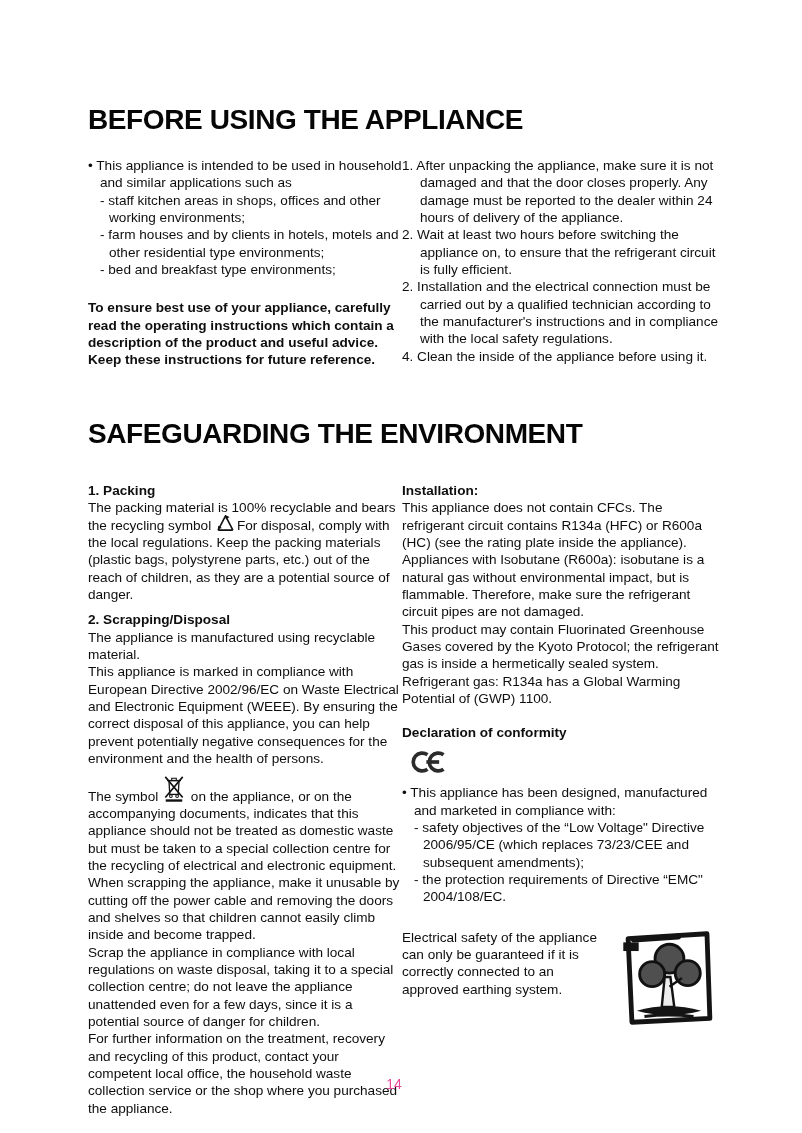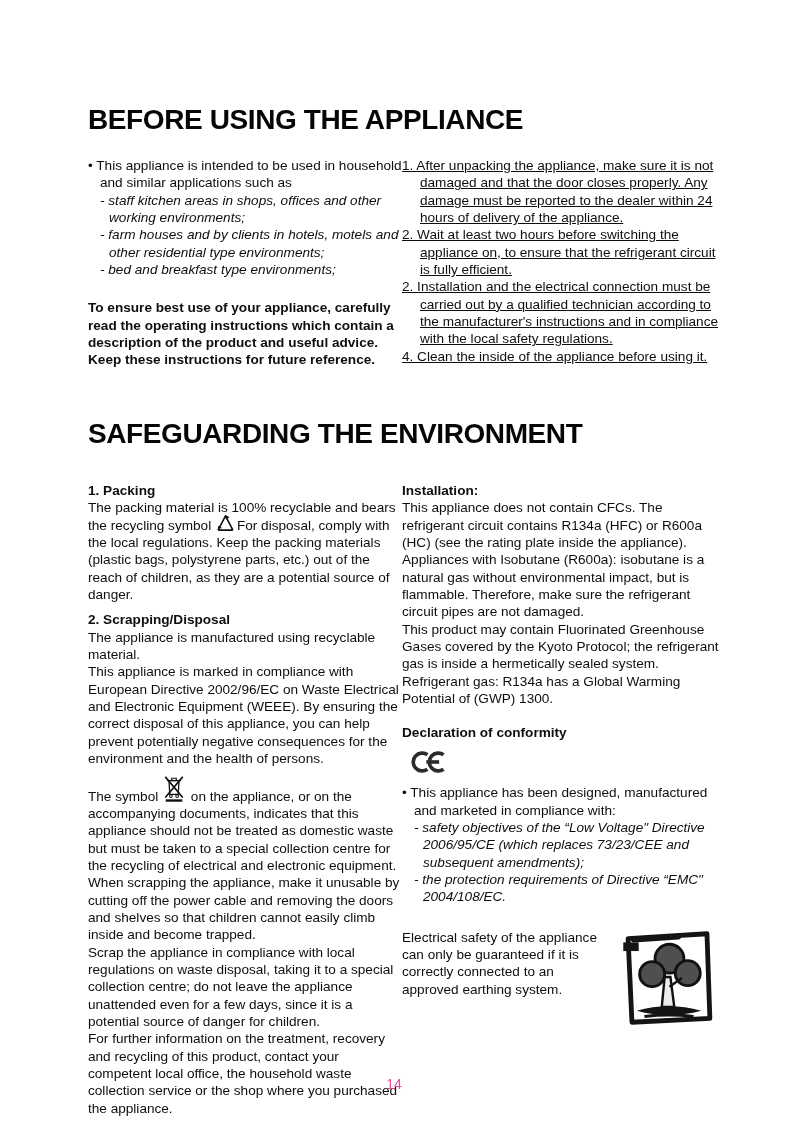--- a/index.html
+++ b/index.html
@@ -23,22 +23,22 @@
   .sec2 .doc-title { margin-bottom:24px; }
 
   .cols { display:flex;justify-content:center; }
   .col-l { width:314px; flex:0 0 314px; }
   .col-r { width:318px; flex:0 0 318px; }
 
   .body-txt, .body-txt div, .body-txt p { font-size:13.6px; line-height:17.35px; }
   p { margin:0; }
 
   .bullet { padding-left:12px; text-indent:-12px; }
-  .sub    { padding-left:21px; text-indent:-9px;font-style:italic; }
-  .num    { padding-left:18px; text-indent:-18px;text-decoration:underline; }
+  .sub    { padding-left:21px; text-indent:-9px; }
+  .num    { padding-left:18px; text-indent:-18px; }
   .bold   { font-weight:bold; }
   .bold-para { margin-top:21px; }
   .h3 { font-weight:bold;margin-top:8px; }
   .gap-top { margin-top:17px; }
   .gap-top-lg { margin-top:20px; }
 
   
   .sym-wrap { display:inline-block; position:relative; vertical-align:baseline; }
   .recycle-wrap { width:22px; height:13px; }
   .recycle-wrap svg { position:absolute; left:1px; bottom:-3px; width:19px; height:19px; }
@@ -111,21 +111,21 @@
           <span>on the appliance, or on the accompanying documents, indicates that this appliance should not be treated as domestic waste but must be taken to a special collection centre for the recycling of electrical and electronic equipment. When scrapping the appliance, make it unusable by cutting off the power cable and removing the doors and shelves so that children cannot easily climb inside and become trapped.</span></p>
         <p>Scrap the appliance in compliance with local regulations on waste disposal, taking it to a special collection centre; do not leave the appliance unattended even for a few days, since it is a potential source of danger for children.</p>
         <p>For further information on the treatment, recovery and recycling of this product, contact your competent local office, the household waste collection service or the shop where you purchased the appliance.</p>
       </div>
 
       <div class="col-r">
         <div class="h3">Installation:</div>
         <p>This appliance does not contain CFCs. The refrigerant circuit contains R134a (HFC) or R600a (HC) (see the rating plate inside the appliance).</p>
         <p>Appliances with Isobutane (R600a): isobutane is a natural gas without environmental impact, but is flammable. Therefore, make sure the refrigerant circuit pipes are not damaged.</p>
         <p>This product may contain Fluorinated Greenhouse Gases covered by the Kyoto Protocol; the refrigerant gas is inside a hermetically sealed system.</p>
-        <p>Refrigerant gas: R134a has a Global Warming Potential of (GWP) 1300.</p>
+        <p>Refrigerant gas: R134a has a Global Warming Potential of (GWP) 1100.</p>
         <div class="h3 gap-top">Declaration of conformity</div>
         <div class="ce-block"><svg viewBox="0 0 52 30">
           <path d="M 28 5.2 A 12.2 12.2 0 1 0 28 24.8" stroke="#2b2b2b" stroke-width="5" fill="none"></path>
           <path d="M 50 5.2 A 12.2 12.2 0 1 0 50 24.8" stroke="#2b2b2b" stroke-width="5" fill="none"></path>
           <path d="M 26.5 15 L 44 15" stroke="#2b2b2b" stroke-width="5"></path>
         </svg></div>
         <div class="bullet">• This appliance has been designed, manufactured and marketed in compliance with:</div>
         <div class="sub">- safety objectives of the “Low Voltage" Directive 2006/95/CE (which replaces 73/23/CEE and subsequent amendments);</div>
         <div class="sub">- the protection requirements of Directive “EMC" 2004/108/EC.</div>
 

